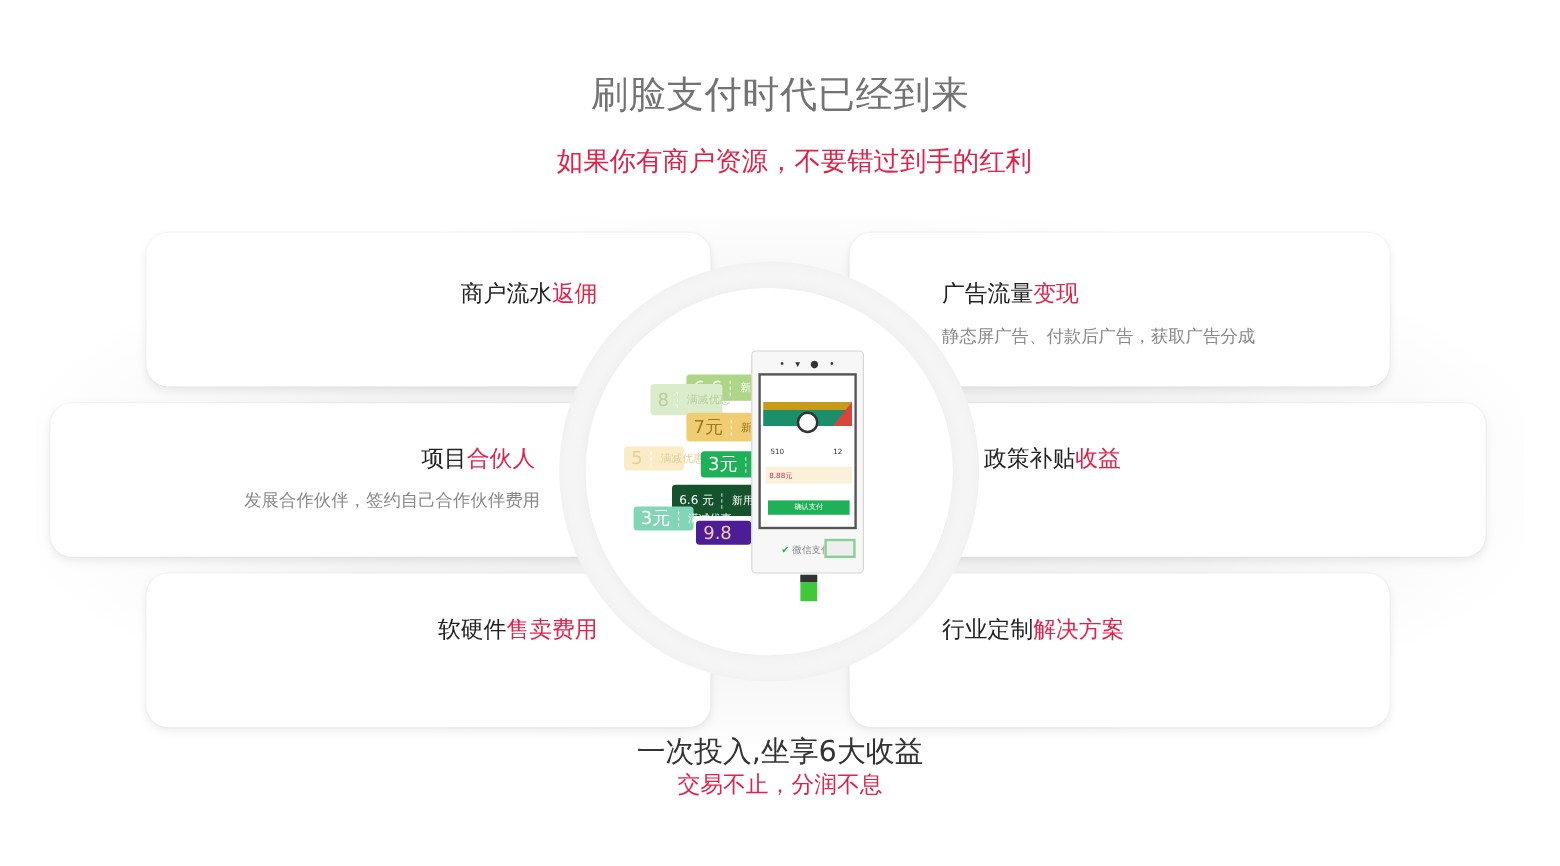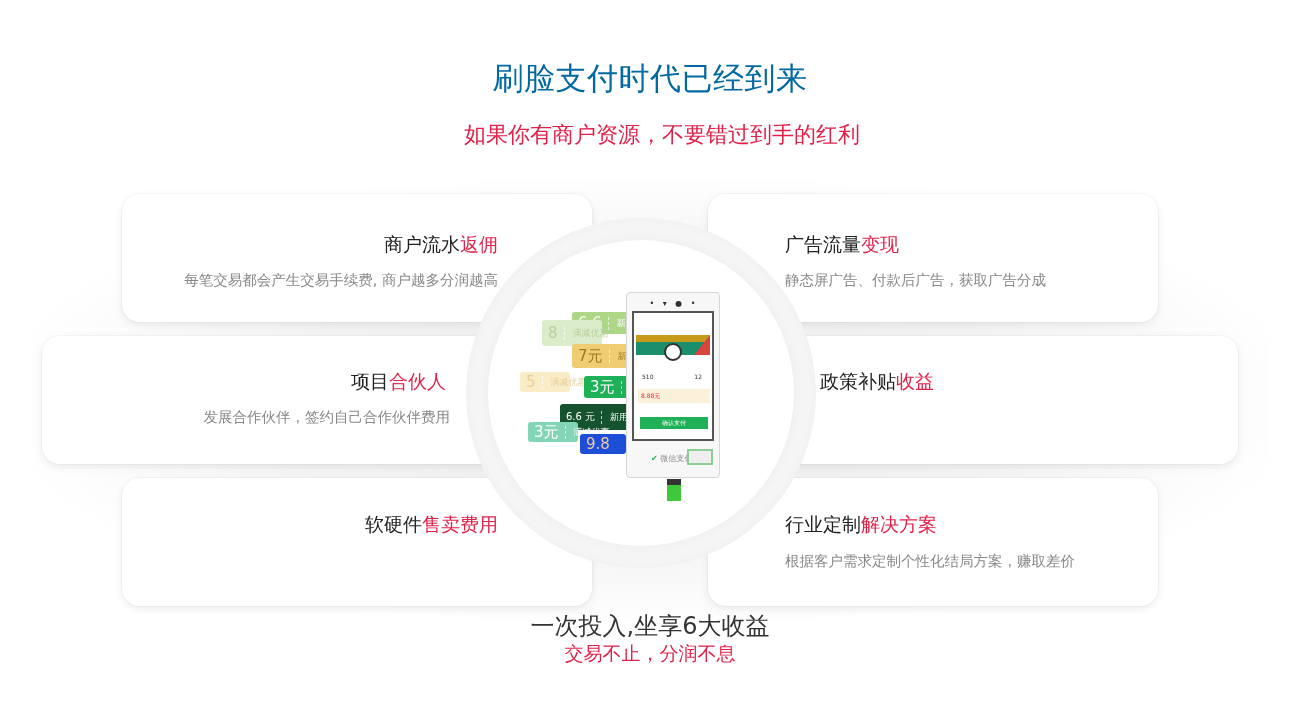--- a/index.html
+++ b/index.html
@@ -1,20 +1,20 @@
 <!DOCTYPE html>
 <html><head>
 <meta charset="utf-8">
 <style>
   * { box-sizing: border-box; margin: 0; padding: 0; }
   html, body { width: 1300px; height: 722px; background: #ffffff; overflow: hidden; }
   body { font-family: "DejaVu Sans", "Liberation Sans", sans-serif; position: relative; }
 
   .headline { position: absolute; left: 0; width: 1300px; top: 58px; text-align: center;
-    font-size: 31px; color: #0369a1; letter-spacing: 0.5px; }
+    font-size: 31px; color: #737373; letter-spacing: 0.5px; }
   .subhead { position: absolute; left: 12px; width: 1300px; top: 120px; text-align: center;
     font-size: 22px; color: #e0224a; }
 
   .bg-glow { position: absolute; left: 30px; top: 180px; width: 1240px; height: 440px;
     background: radial-gradient(ellipse at center, #ececec 0%, #f4f4f4 45%, #ffffff 75%); border-radius: 60px; }
 
   .card { position: absolute; background: #fff; border-radius: 18px;
     box-shadow: 0 3px 8px rgba(0,0,0,0.08), 0 0 0 1px rgba(0,0,0,0.025); }
   .card .title { position: absolute; font-size: 19px; color: #222; white-space: nowrap; }
   .card .title .hl { color: #e0224a; }
@@ -73,39 +73,37 @@
 </head>
 <body>
 
 <div class="headline">刷脸支付时代已经到来</div>
 <div class="subhead">如果你有商户资源，不要错过到手的红利</div>
 
 <div class="bg-glow"></div>
 
 <div class="card left" id="c1">
   <div class="title"><span>商户流水</span><span class="hl">返佣</span></div>
-  <div class="desc">每笔交易都会产生交易手续费, 商户越多分润越高</div>
 </div>
 <div class="card left" id="c2">
   <div class="title"><span>项目</span><span class="hl">合伙人</span></div>
   <div class="desc">发展合作伙伴，签约自己合作伙伴费用</div>
 </div>
 <div class="card left" id="c3">
   <div class="title"><span>软硬件</span><span class="hl">售卖费用</span></div>
 </div>
 <div class="card right" id="c4">
   <div class="title"><span>广告流量</span><span class="hl">变现</span></div>
   <div class="desc">静态屏广告、付款后广告，获取广告分成</div>
 </div>
 <div class="card right" id="c5">
   <div class="title"><span>政策补贴</span><span class="hl">收益</span></div>
 </div>
 <div class="card right" id="c6">
   <div class="title"><span>行业定制</span><span class="hl">解决方案</span></div>
-  <div class="desc">根据客户需求定制个性化结局方案，赚取差价</div>
 </div>
 
 <div class="hub-ring"></div>
 <div class="hub">
   <div class="coupon" style="left:84px;top:72px;width:58px;background:#a6d27a;opacity:0.9">
       <span class="amt">6.6</span>
       <span class="lbl">新用</span>
     </div>
   <div class="coupon" style="left:54px;top:80px;width:60px;height:26px;background:#dbeccb;color:#b7cf9c">
       <span class="amt">8</span>
@@ -124,21 +122,21 @@
       <span class="lbl">优惠券</span>
     </div>
   <div class="coupon" style="left:72px;top:164px;width:82px;height:26px;background:#14532d">
       <span class="amt" style="font-size:10px">6.6 元</span>
       <span class="lbl">新用户优惠</span>
     </div>
   <div class="coupon" style="left:40px;top:182px;width:50px;height:20px;background:#82d5b7">
       <span class="amt">3元</span>
       <span class="lbl">满减优惠</span>
     </div>
-  <div class="coupon" style="left:92px;top:194px;width:46px;height:20px;background:#1d4ed8;color:#f3c9a8">
+  <div class="coupon" style="left:92px;top:194px;width:46px;height:20px;background:#4c1d95;color:#f3c9a8">
       <span class="amt">9.8</span>
     </div>
 
   <div class="device">
     <div class="cam">• ▾ ● •</div>
     <div class="screen">
       <div class="banner">
           <div class="banner-red"></div>
         </div>
       <div class="avatar"></div>

